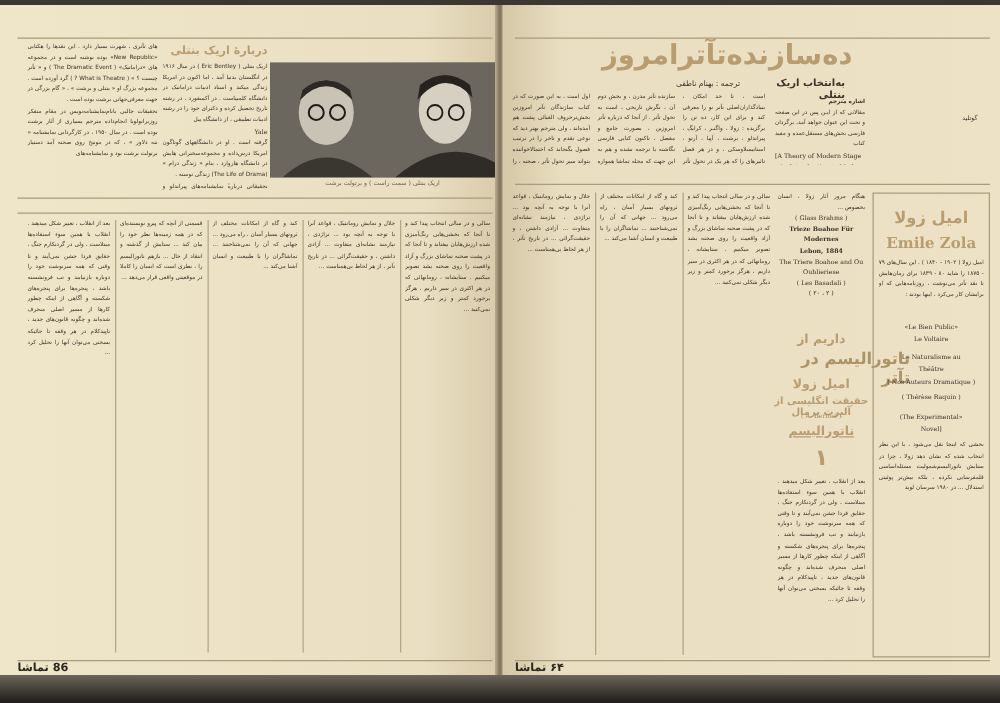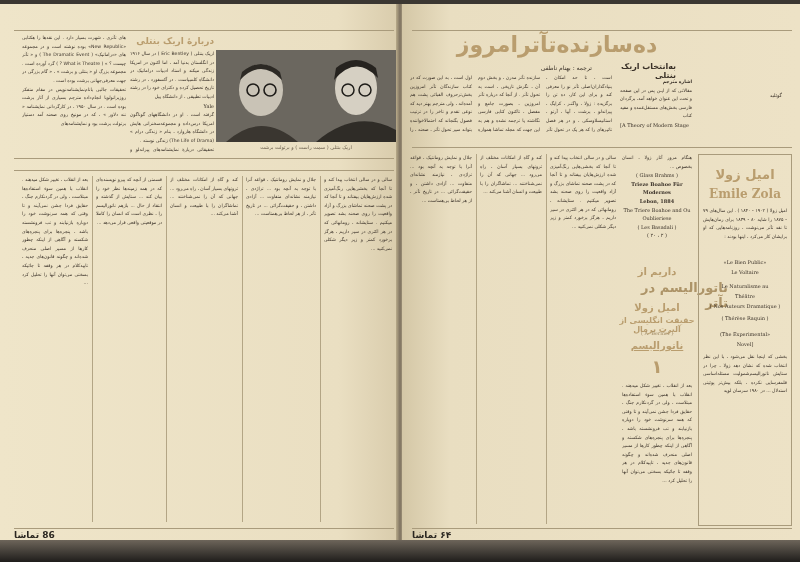--- a/index.html
+++ b/index.html
@@ -81,21 +81,21 @@
     <div class="folio" style="left:14px;top:526px;">
       <span>86</span>
       <span>تماشا</span>
     </div>
   </div>
 
   <div class="gutter"></div>
 
   <div class="page right">
     <div class="rule" style="left:10px;top:26px;width:380px;"></div>
-    <div class="title-big" style="left:30px;top:28px;width:250px;font-size:22px;text-align:center;">ده‌سازنده‌تآترامروز</div>
+    <div class="title-big" style="left:30px;top:28px;width:250px;font-size:22px;">ده‌سازنده‌تآترامروز</div>
 
     <div class="subhead" style="left:196px;top:58px;width:78px;text-align:right;">به‌انتخاب اریک بنتلی</div>
     <div class="credit" style="left:110px;top:60px;width:80px;text-align:right;">ترجمه : بهنام ناطقی</div>
 
     <div class="col" style="left:8px;top:70px;width:62px;height:58px;">
       <p>اول است ، به این صورت که در کتاب سازندگان تآتر امروزین بخش‌تر‌حروف الفبائی پشت هم آمده‌اند ، ولی مترجم بهتر دید که نوعی تقدم و تاخر را در ترتیب فصول بگنجاند که احتمالاخواننده بتواند سیر تحول تآتر ، صحنه ، را همچنان که پیش می‌رود ، دریابد .</p>
 
     </div>
     <div class="col" style="left:76px;top:70px;width:62px;height:58px;">سازنده تآتر مدرن ، و بخش دوم آن ، نگرش تاریخی ، است به تحول تآتر . از آنجا که درباره تآتر امروزین ، بصورت جامع و مفصل ، تاکنون کتابی فارسی نگاشته یا ترجمه نشده و هم به این جهت که مجله تماشا همواره در تلاش آشنا ساختن خوانندگان با اصیل‌ترین</div>
     <div class="col" style="left:144px;top:70px;width:66px;height:58px;">است ، تا حد امکان ، بنیادگذاران‌اصلی تآتر نو را معرفی کند و برای این کار، ده تن را برگزیده : زولا ، واگنـر ، کرایگ ، پیراندلو ، برشت ، آپیا ، آرتو ، استانیسلاوسکی ، و در هر فصل تاثیرهای را که هر یک در تحول تآتر و شکل‌گرفتن آن بصورت امروزی داشته‌اند</div>

